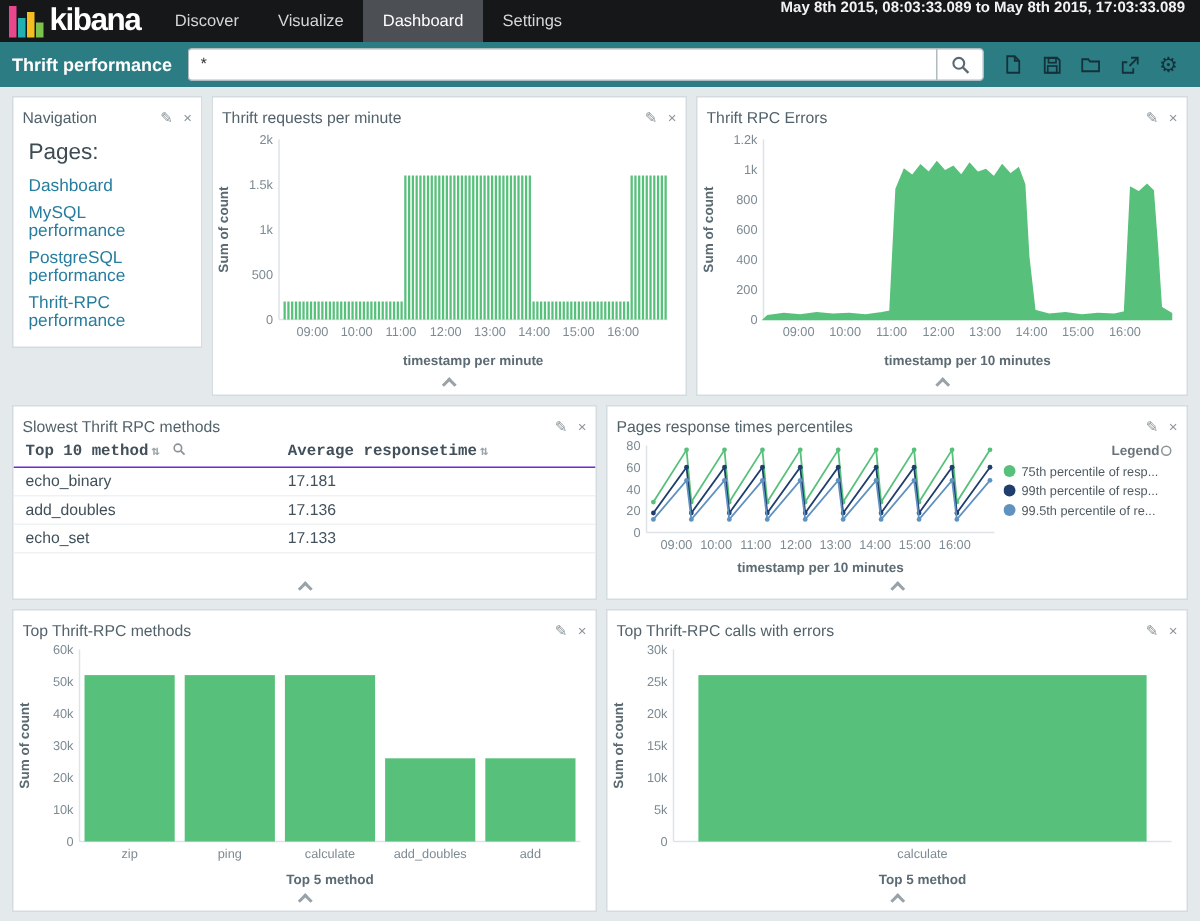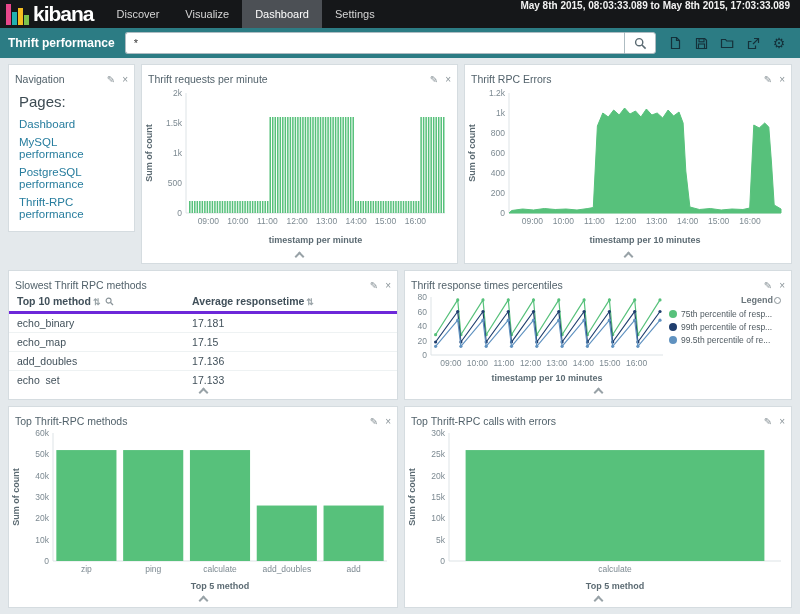--- a/index.html
+++ b/index.html
@@ -37,21 +37,21 @@
   .panel-collapse{height:14px;flex:none;display:flex;align-items:flex-start;justify-content:center;cursor:pointer;}
   .chevron-up{width:7px;height:7px;border-left:2px solid #98a2a7;border-top:2px solid #98a2a7;transform:rotate(45deg);margin-top:4px;}
 
   
   .nav-panel-body{padding:8px 10px;}
   .pages-heading{font-size:15px;color:#3d4b53;margin-bottom:8px;}
   .page-link{display:block;font-size:11.5px;color:#277d9e;margin-bottom:6px;cursor:pointer;text-decoration:none;}
 
   
   .kbn-table{width:100%;border-collapse:collapse;font-size:10.5px;color:#41505a;}
-  .kbn-table th{text-align:left;font-weight:bold;padding:4px 8px;border-bottom:3px solid #6d28d9;white-space:nowrap;cursor:pointer;}
+  .kbn-table th{text-align:left;font-weight:bold;padding:4px 8px;border-bottom:1px solid #6d28d9;white-space:nowrap;cursor:pointer;font-family:Liberation Mono, monospace;}
   .kbn-table td{padding:3px 8px;border-bottom:1px solid #eef2f3;}
   .sort-icon{color:#9aa4a8;font-size:9px;margin-left:2px;}
   .th-mag{vertical-align:-1px;margin-left:2px;}
 
   
   svg.chart{display:block;}
   svg .tick{font-size:8.5px;fill:#7d8a92;font-family:"Liberation Sans",sans-serif;}
   svg .axis-label{font-size:9px;font-weight:bold;fill:#5c6b73;font-family:"Liberation Sans",sans-serif;}
 
   
@@ -342,42 +342,38 @@
             <span>Average responsetime</span><span class="sort-icon">⇅</span>
           </th>
         </tr>
       </thead>
       <tbody id="slowest-rows">
           <tr>
             <td>echo_binary</td>
             <td>17.181</td>
           </tr>
           <tr>
-            <td>echo_map</td>
-            <td>17.15</td>
-          </tr>
-          <tr>
             <td>add_doubles</td>
             <td>17.136</td>
           </tr>
           <tr>
             <td>echo_set</td>
             <td>17.133</td>
           </tr>
         </tbody>
     </table>
   </div>
   <div class="panel-collapse">
       <span class="chevron-up"></span>
     </div>
 </div>
 
 <div class="panel" style="left:404px;top:270px;width:388px;height:130px;">
   <div class="panel-header">
-    <span class="panel-title">Thrift response times percentiles</span>
+    <span class="panel-title">Pages response times percentiles</span>
     <span class="panel-actions">
       <span class="panel-action">✎</span>
       <span class="panel-action">×</span>
     </span>
   </div>
   <div class="panel-body">
     <div class="viz-with-legend">
       <svg class="chart" width="264" height="94">
           <line x1="26" y1="6" x2="26" y2="64" stroke="#dde3e6" stroke-width="1"></line>
           <line x1="26" y1="64" x2="258" y2="64" stroke="#dde3e6" stroke-width="1"></line>

